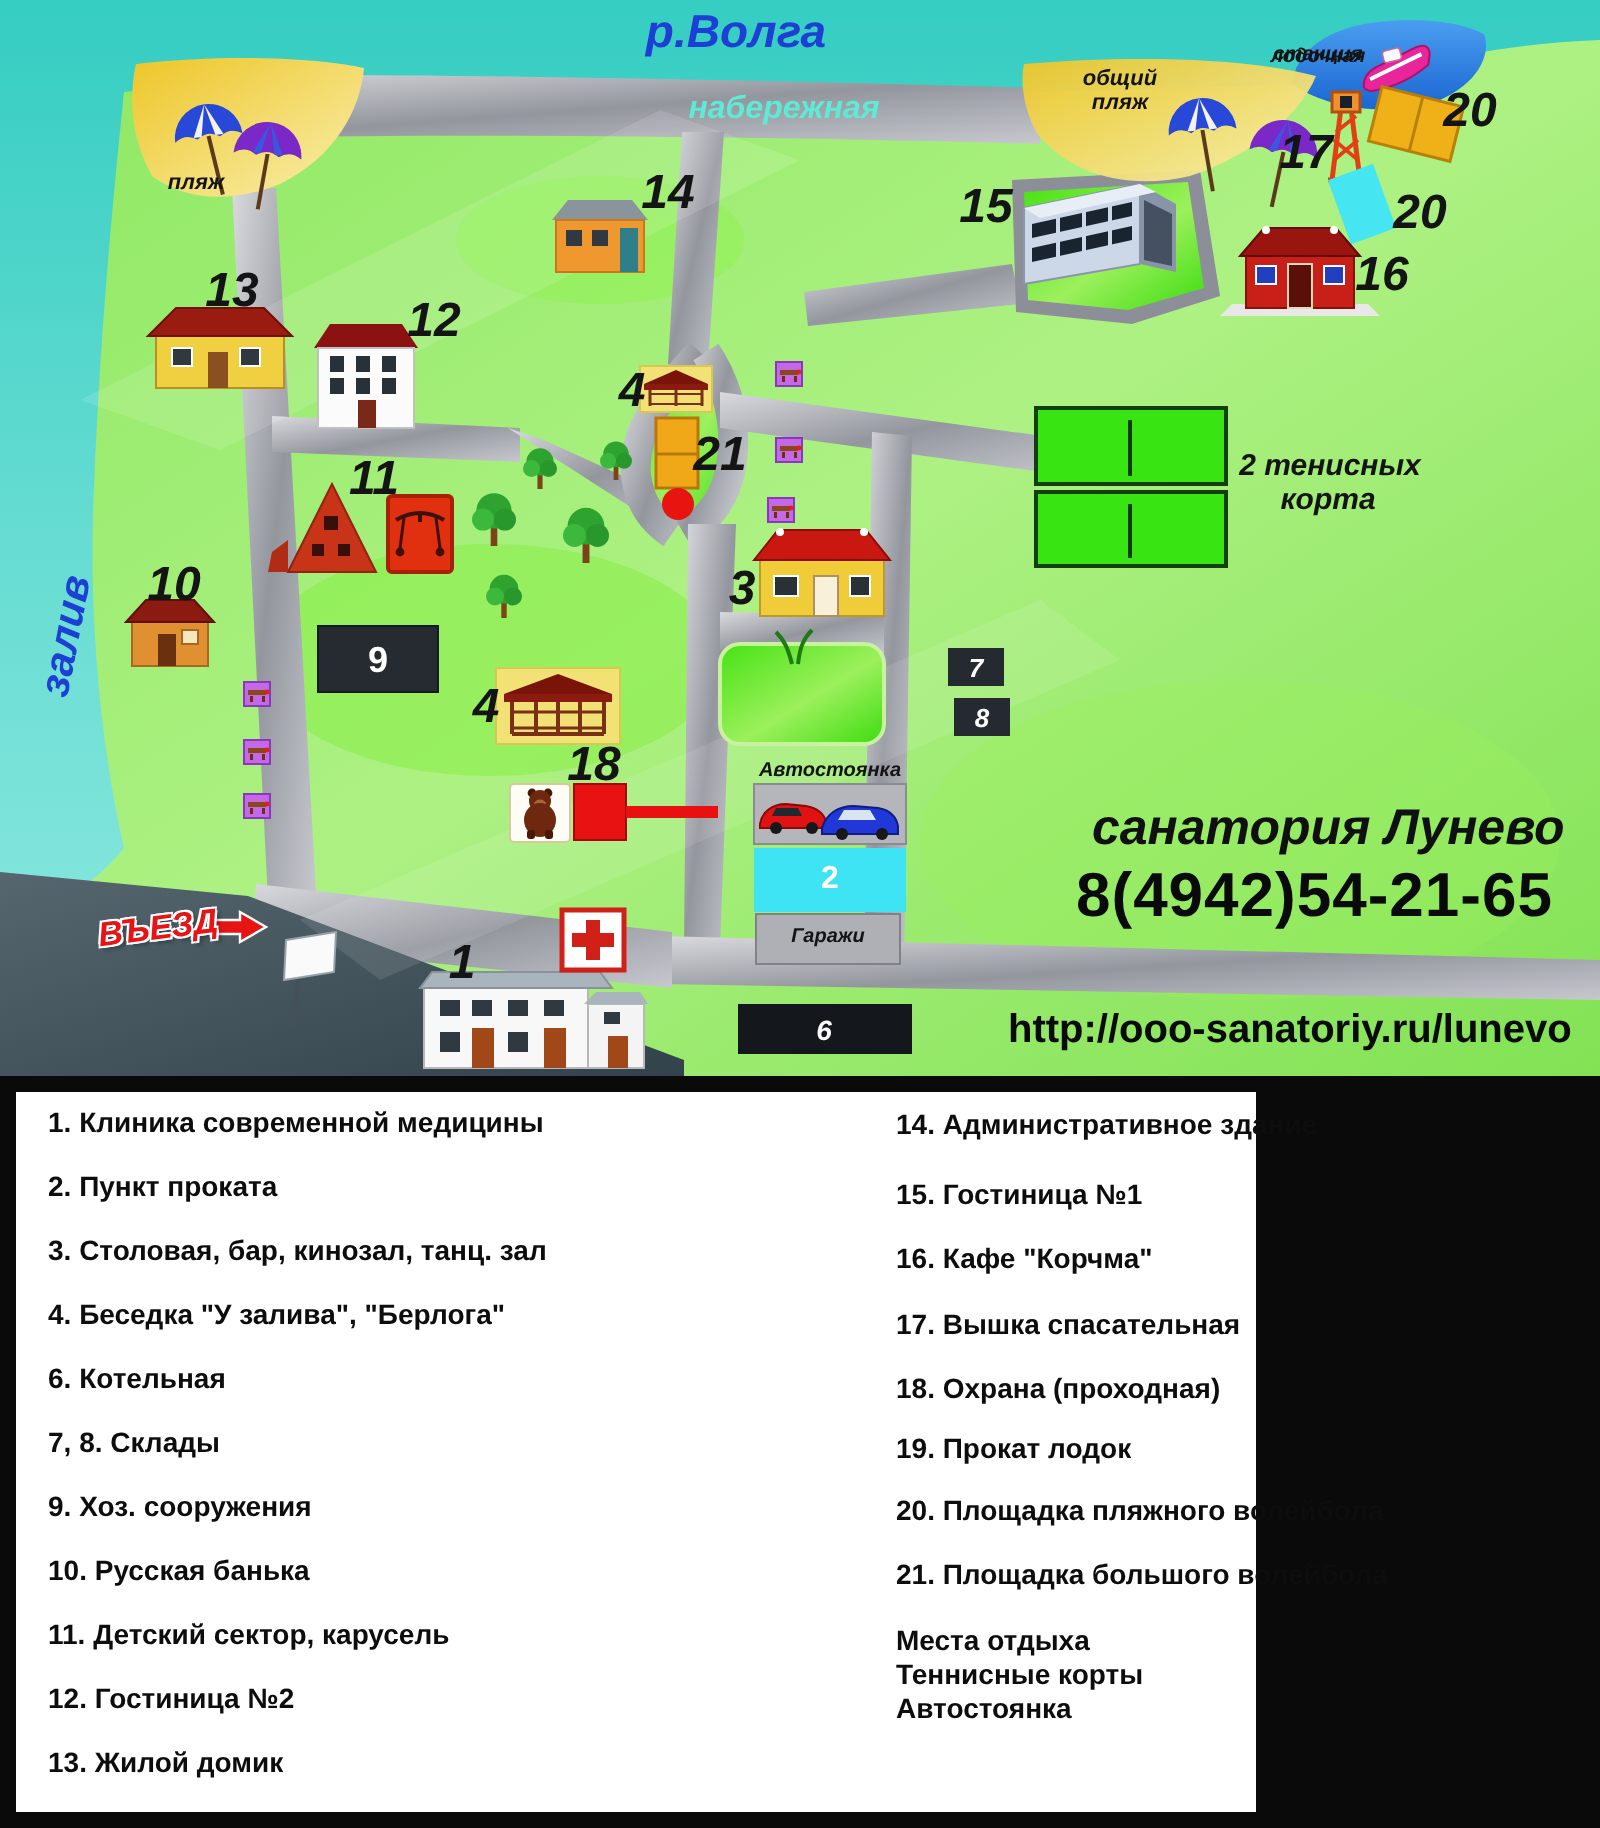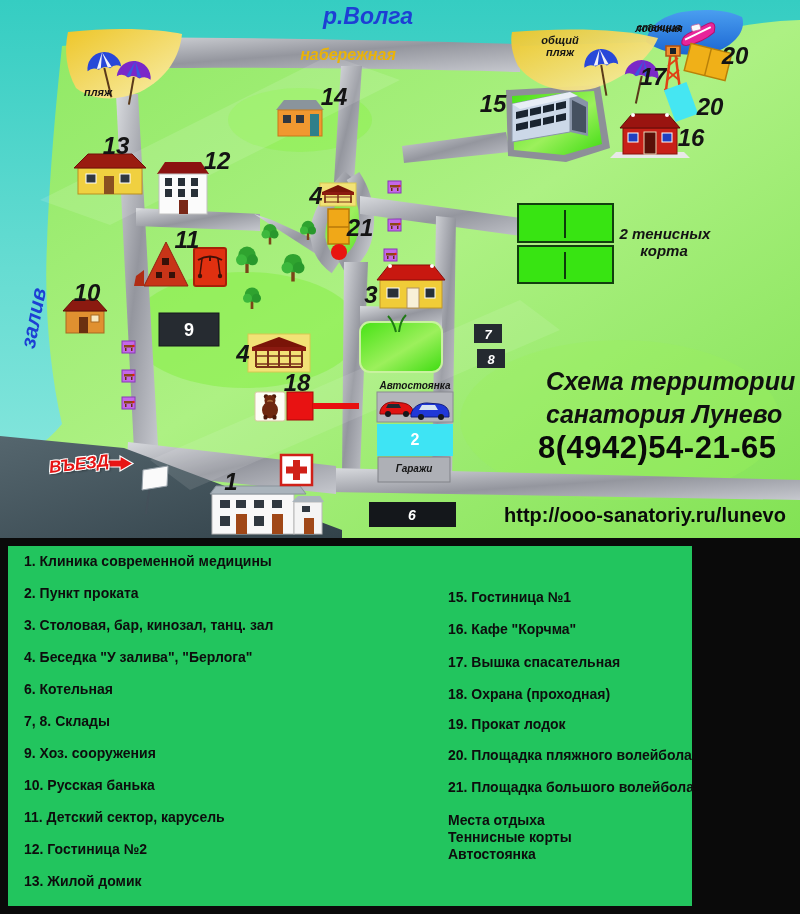--- a/index.html
+++ b/index.html
@@ -7,29 +7,29 @@
          font-family:"Liberation Sans",sans-serif;}
   .map{position:absolute;left:0;top:0;width:800px;height:538px;overflow:hidden;text-align:center;}
   .map svg{position:absolute;left:0;top:0;}
   .lbl{position:absolute;transform:translate(-50%,-50%);font-family:"Liberation Sans",sans-serif;
        font-weight:bold;font-style:italic;color:#141414;white-space:nowrap;line-height:1;}
   .n{font-size:24px;}
   .nw{color:#fff;}
   .sm{font-size:11px;}
   .xs{font-size:10px;}
   .river{font-size:23px;color:#1d3fd4;}
-  .emb{font-size:16px;color:#eab308;}
+  .emb{font-size:16px;color:#5eead4;margin-left:44px;}
   .bay{font-size:21px;color:#1d3fd4;transform:translate(-50%,-50%) rotate(-79deg);}
   .ten{font-size:15px;}
   .vjezd{font-size:17px;color:#e61414;transform:translate(-50%,-50%) rotate(-7deg);
          text-shadow:-1px -1px 0 #fff,1px -1px 0 #fff,-1px 1px 0 #fff,1px 1px 0 #fff,2px 2px 2px rgba(0,0,0,.35);}
   .title{transform:none;font-size:25px;font-style:italic;color:#101010;}
   .phone{transform:none;font-size:31px;font-style:normal;letter-spacing:.5px;color:#0a0a0a;}
   .url{transform:none;font-size:20px;font-style:normal;color:#0a0a0a;}
-  .legend{position:absolute;left:8px;top:546px;width:684px;height:360px;background:#22c55e;}
+  .legend{position:absolute;left:8px;top:546px;width:620px;height:360px;background:#ffffff;}
   .li{position:absolute;font-family:"Liberation Sans",sans-serif;font-weight:bold;font-size:14px;
       color:#0d0d0d;white-space:nowrap;line-height:1;}
 </style>
 </head>
 <body>
 
 <div class="stage">
   <div class="map">
     <svg width="800" height="538" viewBox="0 0 800 538">
       <defs>
@@ -454,39 +454,39 @@
     <div class="lbl n" style="left:297px;top:383px">18</div>
     <div class="lbl n" style="left:710px;top:107px">20</div>
     <div class="lbl n" style="left:735px;top:56px">20</div>
     <div class="lbl n" style="left:360px;top:228px">21</div>
     <div class="lbl nw" style="left:189px;top:330px;font-size:18px;font-style:normal">9</div>
     <div class="lbl nw" style="left:488px;top:334px;font-size:13px">7</div>
     <div class="lbl nw" style="left:491px;top:359px;font-size:13px">8</div>
     <div class="lbl nw" style="left:415px;top:440px;font-size:16px;font-style:normal">2</div>
     <div class="lbl nw" style="left:412px;top:515px;font-size:14px">6</div>
 
-    <div class="lbl title" style="left:546px;top:369px">Схема территории</div>
     <div class="lbl title" style="left:546px;top:402px">санатория Лунево</div>
     <div class="lbl phone" style="left:538px;top:432px">8(4942)54-21-65</div>
     <div class="lbl url" style="left:504px;top:505px">http://ooo-sanatoriy.ru/lunevo</div>
   </div>
 
   <div class="legend">
     <div class="li" style="left:16px;top:8px">1. Клиника современной медицины</div>
     <div class="li" style="left:16px;top:40px">2. Пункт проката</div>
     <div class="li" style="left:16px;top:72px">3. Столовая, бар, кинозал, танц. зал</div>
     <div class="li" style="left:16px;top:104px">4. Беседка  "У залива", "Берлога"</div>
     <div class="li" style="left:16px;top:136px">6. Котельная</div>
     <div class="li" style="left:16px;top:168px">7, 8. Склады</div>
     <div class="li" style="left:16px;top:200px">9. Хоз. сооружения</div>
     <div class="li" style="left:16px;top:232px">10. Русская банька</div>
     <div class="li" style="left:16px;top:264px">11. Детский сектор, карусель</div>
     <div class="li" style="left:16px;top:296px">12. Гостиница №2</div>
     <div class="li" style="left:16px;top:328px">13. Жилой домик</div>
 
+    <div class="li" style="left:440px;top:9px">14. Административное здание</div>
     <div class="li" style="left:440px;top:44px">15. Гостиница №1</div>
     <div class="li" style="left:440px;top:76px">16. Кафе "Корчма"</div>
     <div class="li" style="left:440px;top:109px">17. Вышка спасательная</div>
     <div class="li" style="left:440px;top:141px">18. Охрана (проходная)</div>
     <div class="li" style="left:440px;top:171px">19. Прокат лодок</div>
     <div class="li" style="left:440px;top:202px">20. Площадка пляжного волейбола</div>
     <div class="li" style="left:440px;top:234px">21. Площадка большого волейбола</div>
 
     <div class="li" style="left:440px;top:267px">Места отдыха</div>
     <div class="li" style="left:440px;top:284px">Теннисные корты</div>

